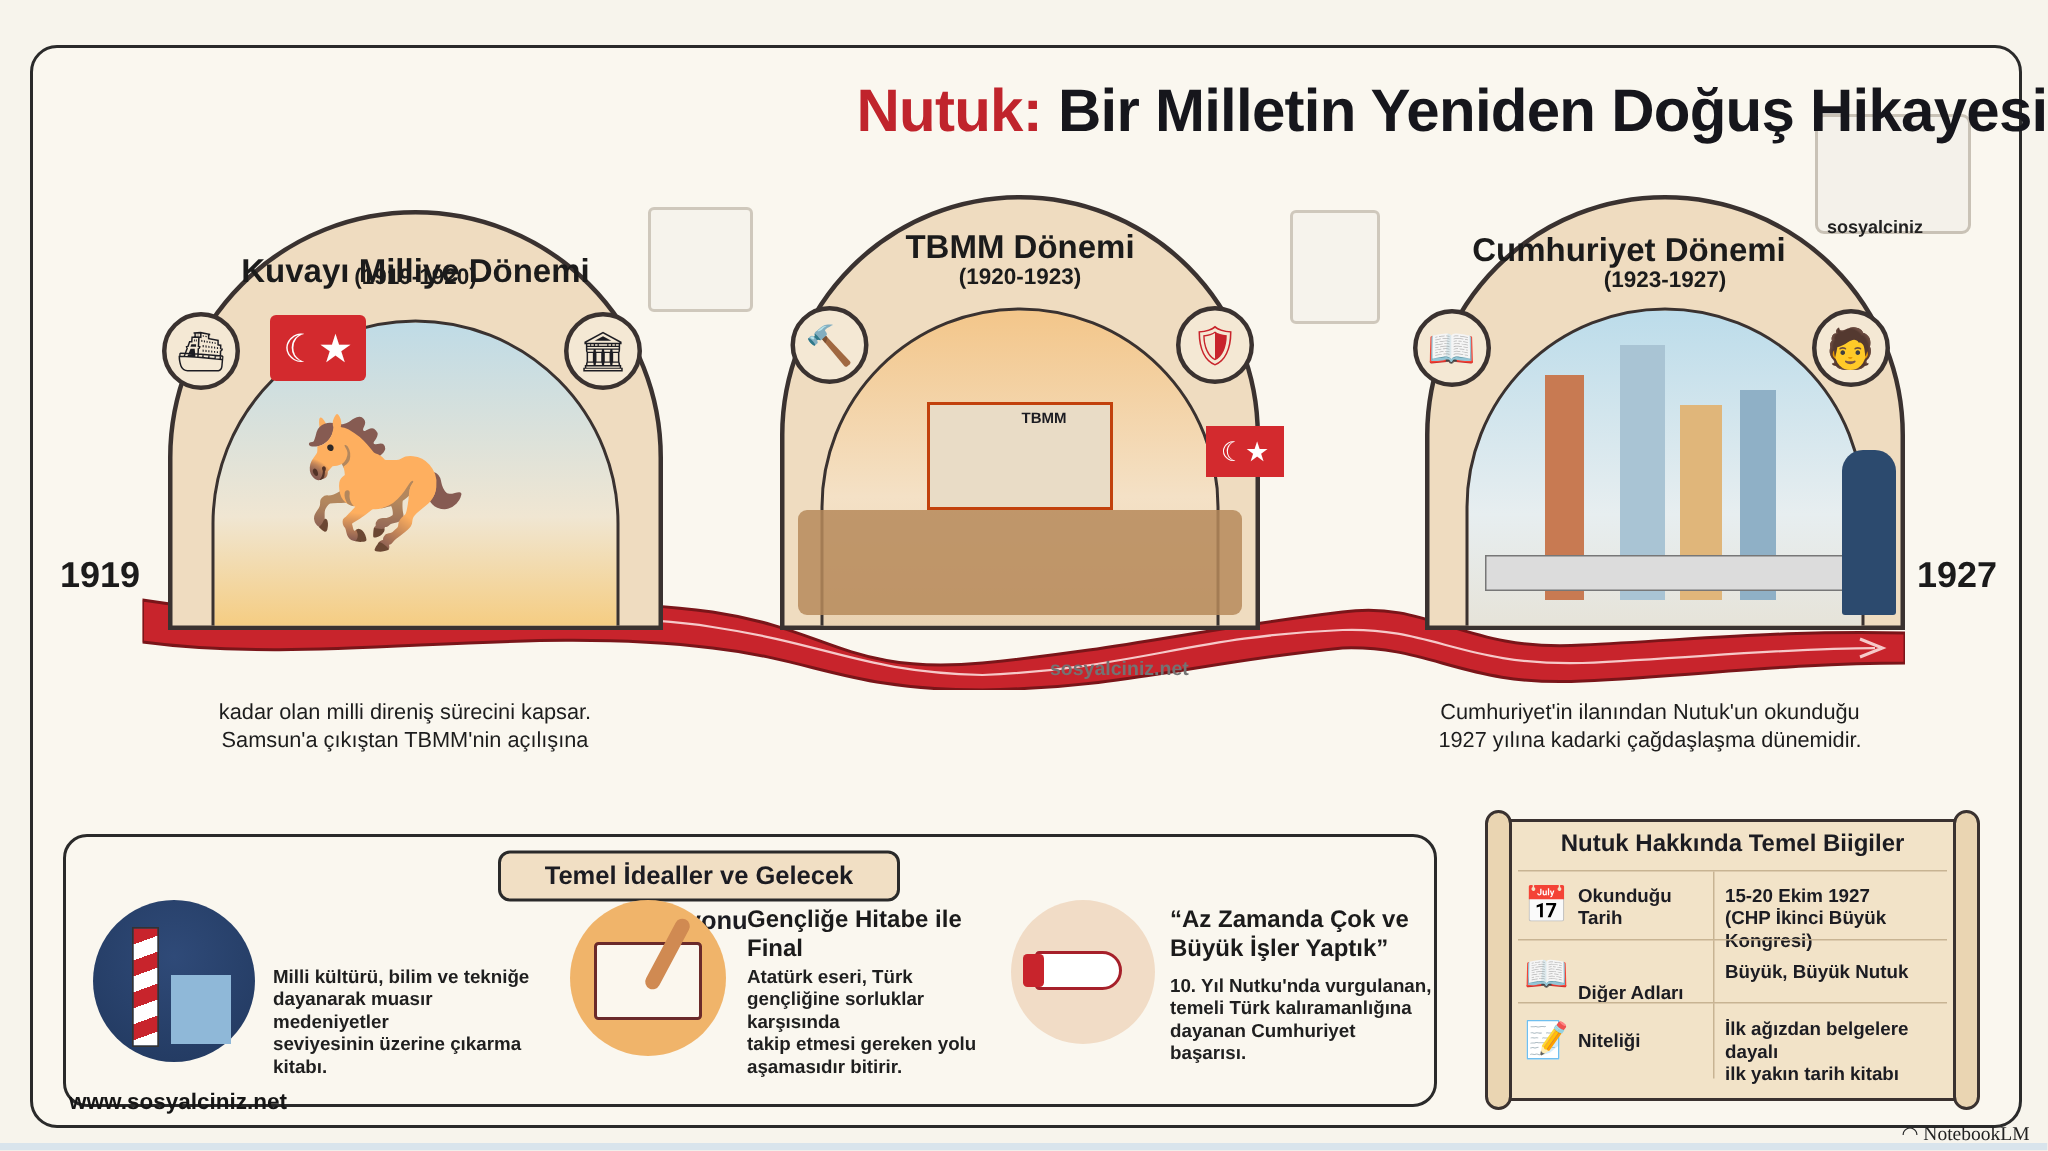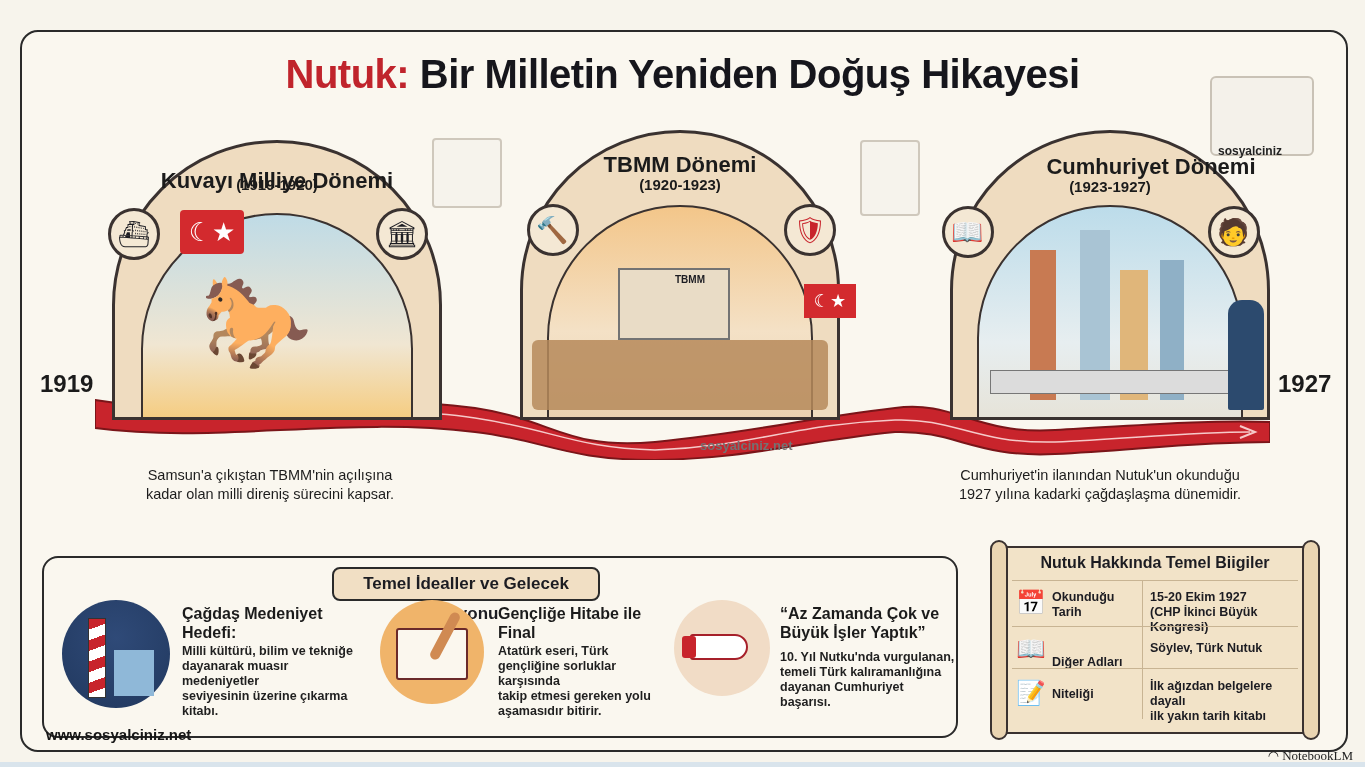--- a/index.html
+++ b/index.html
@@ -1,19 +1,19 @@
 <!DOCTYPE html>
 <html><head>
 <meta charset="utf-8">
 <style>
   * { box-sizing: border-box; margin: 0; padding: 0; }
   html, body { width: 1365px; height: 767px; overflow: hidden; background: #f5f2ea; font-family: "Liberation Sans", "DejaVu Sans", sans-serif; color: #1c1c22; }
   .stage { position: relative; width: 1365px; height: 767px; background: #f7f4ec; }
   .frame { position: absolute; left: 20px; top: 30px; width: 1328px; height: 722px; border: 2px solid #2a2a2a; border-radius: 18px; background: #faf7ef; }
-  .title { position: absolute; left: 0; top: 52px; width: 1365px; text-align: center; font-size: 40px; font-weight: 700; letter-spacing: -0.5px; }
+  .title { position: absolute; left: 0; top: 52px; width: 1365px; text-align: right; font-size: 40px; font-weight: 700; letter-spacing: -0.5px; }
   .title .red { color: #c0242c; }
   .title .dark { color: #16161c; }
 
   .year { position: absolute; top: 370px; font-size: 24px; font-weight: 700; color: #1b1b1b; }
   .arch { position: absolute; border-radius: 190px 190px 0 0; border: 3px solid #3a3230; background: #efdcc0; overflow: hidden; }
   .arch-inner { position: absolute; border-radius: 160px 160px 0 0; border: 2px solid #3a3230; overflow: hidden; }
   .era-label { position: absolute; width: 100%; text-align: center; font-weight: 700; font-size: 22px; color: #1b1b1b; }
   .era-years { position: absolute; width: 100%; text-align: center; font-size: 15px; color: #1b1b1b; font-weight: 600; }
   .badge-circle { position: absolute; width: 52px; height: 52px; border-radius: 50%; border: 3px solid #3a3230; background: #f4e8d4; display: flex; align-items: center; justify-content: center; font-size: 26px; }
 
@@ -83,61 +83,57 @@
   <div style="position:absolute;left:180px;top:210px;width:64px;height:44px;background:#d32a2e;border-radius:4px;color:#fff;font-size:26px;text-align:center;line-height:44px;">☾★</div>
   <div style="position:absolute;left:200px;top:262px;width:120px;height:120px;font-size:90px;line-height:120px;color:#8a4a2a;">🐎</div>
 
   <div class="arch" style="left:520px;top:130px;width:320px;height:290px;">
     <div class="arch-inner" style="left:24px;top:72px;width:266px;height:230px;background:linear-gradient(#f3c68a,#f4e1c6 55%,#e8cfae);"></div>
   </div>
   <div class="era-label" style="left:520px;top:152px;width:320px;">TBMM Dönemi</div>
   <div class="era-years" style="left:520px;top:176px;width:320px;">(1920-1923)</div>
   <div class="badge-circle" style="left:527px;top:204px;">🔨</div>
   <div class="badge-circle" style="left:784px;top:204px;color:#c8242c;">🛡</div>
-  <div style="position:absolute;left:618px;top:268px;width:112px;height:72px;background:#e9dcc6;border:2px solid #737373;padding-left:32px;">
+  <div style="position:absolute;left:618px;top:268px;width:124px;height:72px;background:#e9dcc6;border:2px solid #c2410c;padding-left:32px;">
     <div style="text-align:center;font-size:10px;font-weight:700;margin-top:4px;">TBMM</div>
   </div>
   <div style="position:absolute;left:804px;top:284px;width:52px;height:34px;background:#d32a2e;color:#fff;text-align:center;line-height:34px;font-size:18px;">☾★</div>
   <div style="position:absolute;left:532px;top:340px;width:296px;height:70px;background:#b68a5a;border-radius:6px;opacity:.85;"></div>
 
   <div class="arch" style="left:950px;top:130px;width:320px;height:290px;">
     <div class="arch-inner" style="left:24px;top:72px;width:266px;height:230px;background:linear-gradient(#bcdcea,#e7eef0 60%,#e6e1d4);"></div>
   </div>
-  <div class="era-label" style="left:991px;top:154px;width:320px;">Cumhuriyet Dönemi</div>
+  <div class="era-label" style="left:926px;top:154px;width:320px;">Cumhuriyet Dönemi</div>
   <div class="era-years" style="left:950px;top:178px;width:320px;">(1923-1927)</div>
   <div class="badge-circle" style="left:942px;top:206px;">📖</div>
   <div class="badge-circle" style="left:1208px;top:206px;">🧑</div>
   <div style="position:absolute;left:990px;top:230px;width:240px;height:170px;">
     <div style="position:absolute;left:40px;top:20px;width:26px;height:150px;background:#c87a52;"></div>
     <div style="position:absolute;left:90px;top:0;width:30px;height:170px;background:#a9c4d4;"></div>
     <div style="position:absolute;left:130px;top:40px;width:28px;height:130px;background:#e0b67a;"></div>
     <div style="position:absolute;left:170px;top:30px;width:24px;height:140px;background:#8fb0c6;"></div>
     <div style="position:absolute;left:0;top:140px;width:240px;height:24px;background:#dcdcdc;border:1px solid #777;"></div>
   </div>
   <div style="position:absolute;left:1228px;top:300px;width:36px;height:110px;background:#2c4a6e;border-radius:14px 14px 2px 2px;"></div>
 
   <div class="desc" style="left:120px;top:466px;width:300px;">
+    <div>kadar olan milli direniş sürecini kapsar.</div>
     <div>Samsun'a çıkıştan TBMM'nin açılışına</div>
-    <div>kadar olan milli direniş sürecini kapsar.</div>
   </div>
   <div class="desc" style="left:950px;top:466px;width:300px;">
     <div>Cumhuriyet'in ilanından Nutuk'un okunduğu</div>
     <div>1927 yılına kadarki çağdaşlaşma dünemidir.</div>
   </div>
 
   <div class="ideals"></div>
   <div class="ideals-header">Temel İdealler ve Gelecek Vizyonu</div>
 
   <div class="ideal-icon" style="left:62px;top:600px;width:108px;height:108px;background:radial-gradient(circle at 50% 35%,#2f4a78,#21385e);border:0;">
     <div style="position:absolute;left:26px;top:18px;width:18px;height:80px;background:repeating-linear-gradient(160deg,#c8242c 0 10px,#fff 10px 20px);border:1px solid #333;"></div>
     <div style="position:absolute;left:52px;top:50px;width:40px;height:46px;background:#8fb8d8;"></div>
-  </div>
-  <div class="ideal-title" style="left:182px;top:604px;width:150px;">
-    <div>Çağdaş Medeniyet</div>
-    <div>Hedefi:</div>
   </div>
   <div class="ideal-text" style="left:182px;top:644px;width:180px;">
     <div>Milli kültürü, bilim ve tekniğe</div>
     <div>dayanarak muasır medeniyetler</div>
     <div>seviyesinin üzerine çıkarma</div>
     <div>kitabı.</div>
   </div>
 
   <div class="ideal-icon" style="left:380px;top:600px;width:104px;height:104px;background:#f0b46a;">
     <div style="position:absolute;left:16px;top:28px;width:72px;height:52px;background:#fbf7ee;border:2px solid #6b2a2a;border-radius:3px;"></div>
@@ -187,21 +183,21 @@
       </div>
     </div>
 
     <div class="info-row" style="top:86px;height:42px;">
       <div class="info-divider" style="height:42px;"></div>
       <div class="info-icon" style="top:8px;">📖</div>
       <div class="info-label" style="top:28px;">
         <div>Diğer Adları</div>
       </div>
       <div class="info-value" style="top:14px;">
-        <div>Söylev, Türk Nutuk</div>
+        <div>Büyük, Büyük Nutuk</div>
       </div>
     </div>
 
     <div class="info-row" style="top:128px;height:50px;">
       <div class="info-divider" style="height:50px;"></div>
       <div class="info-icon" style="top:10px;">📝</div>
       <div class="info-label" style="top:18px;">
         <div>Niteliği</div>
       </div>
       <div class="info-value" style="top:10px;">

